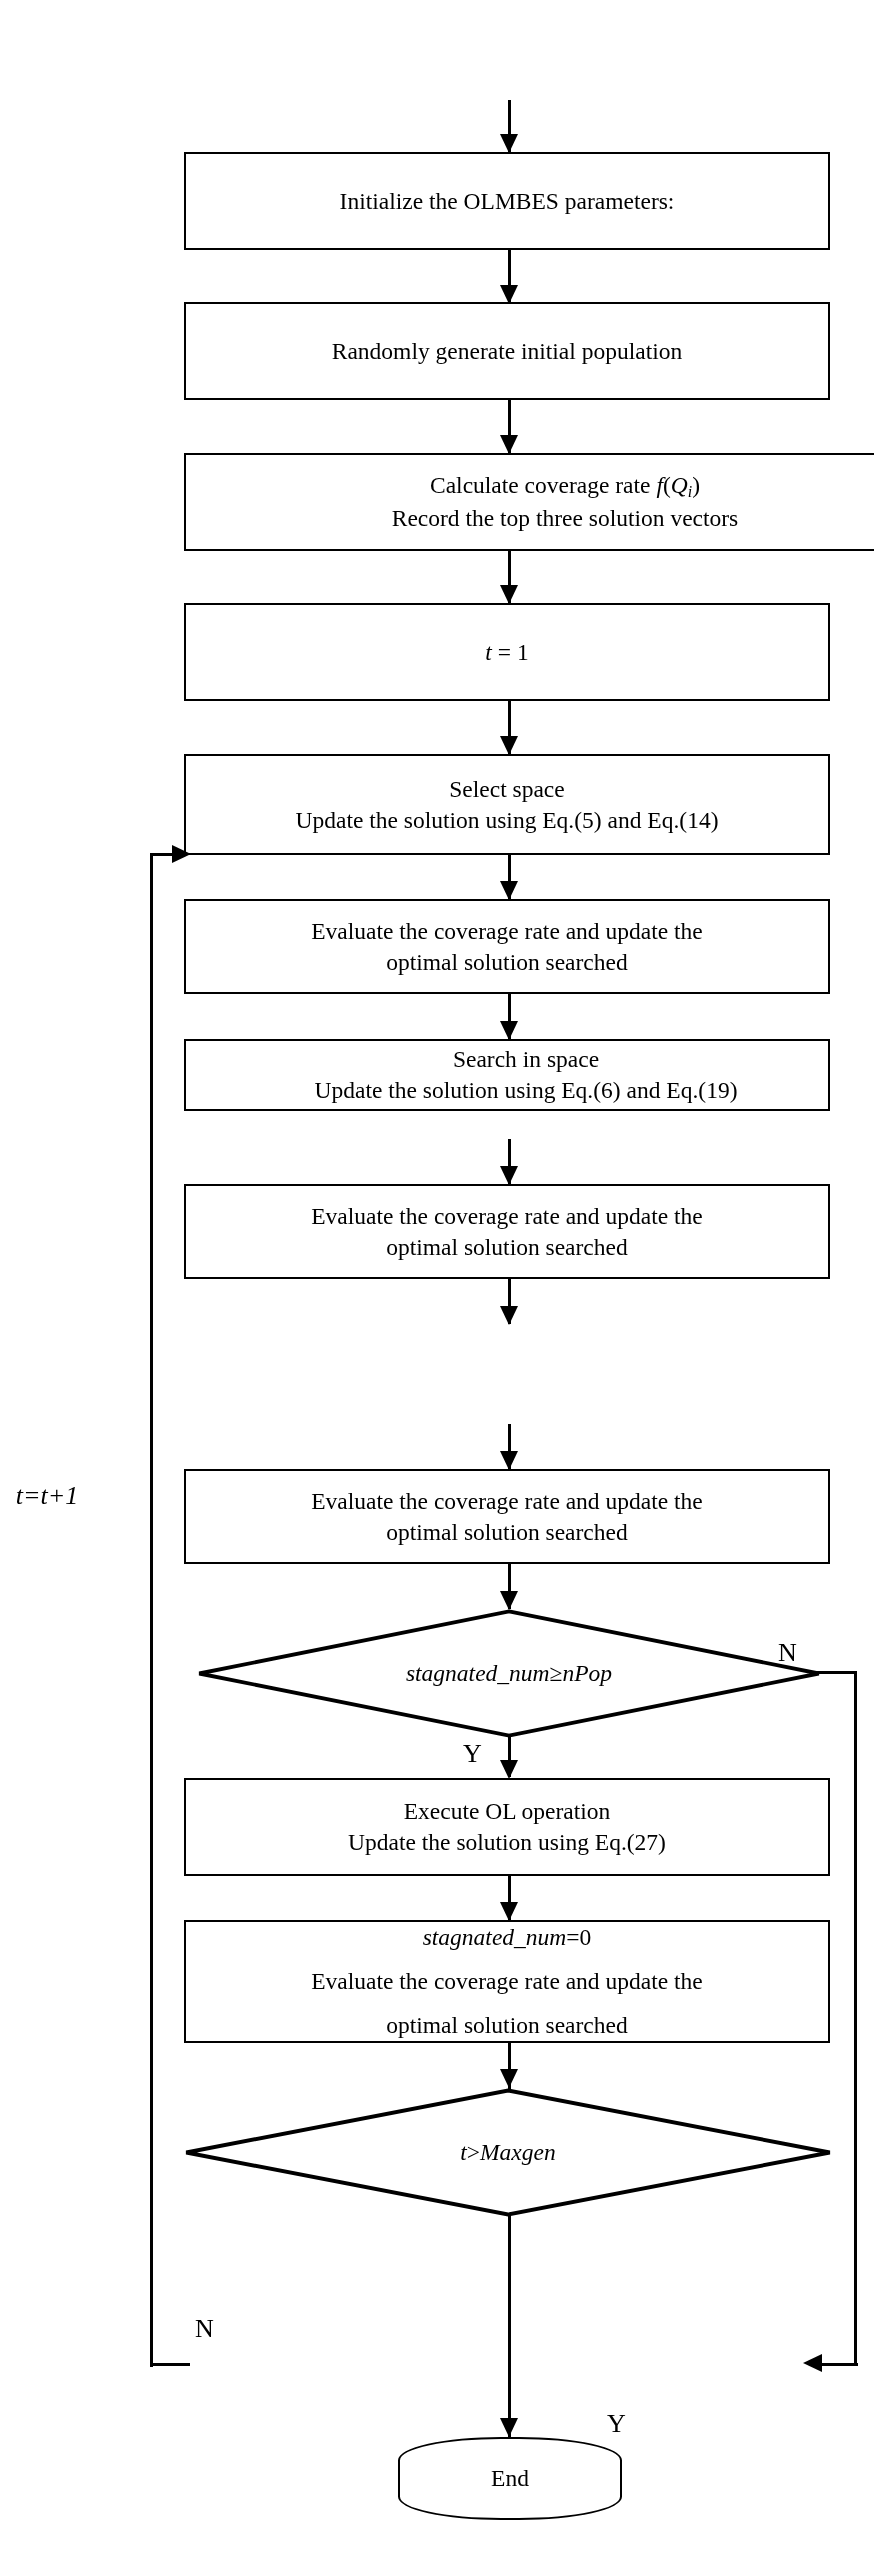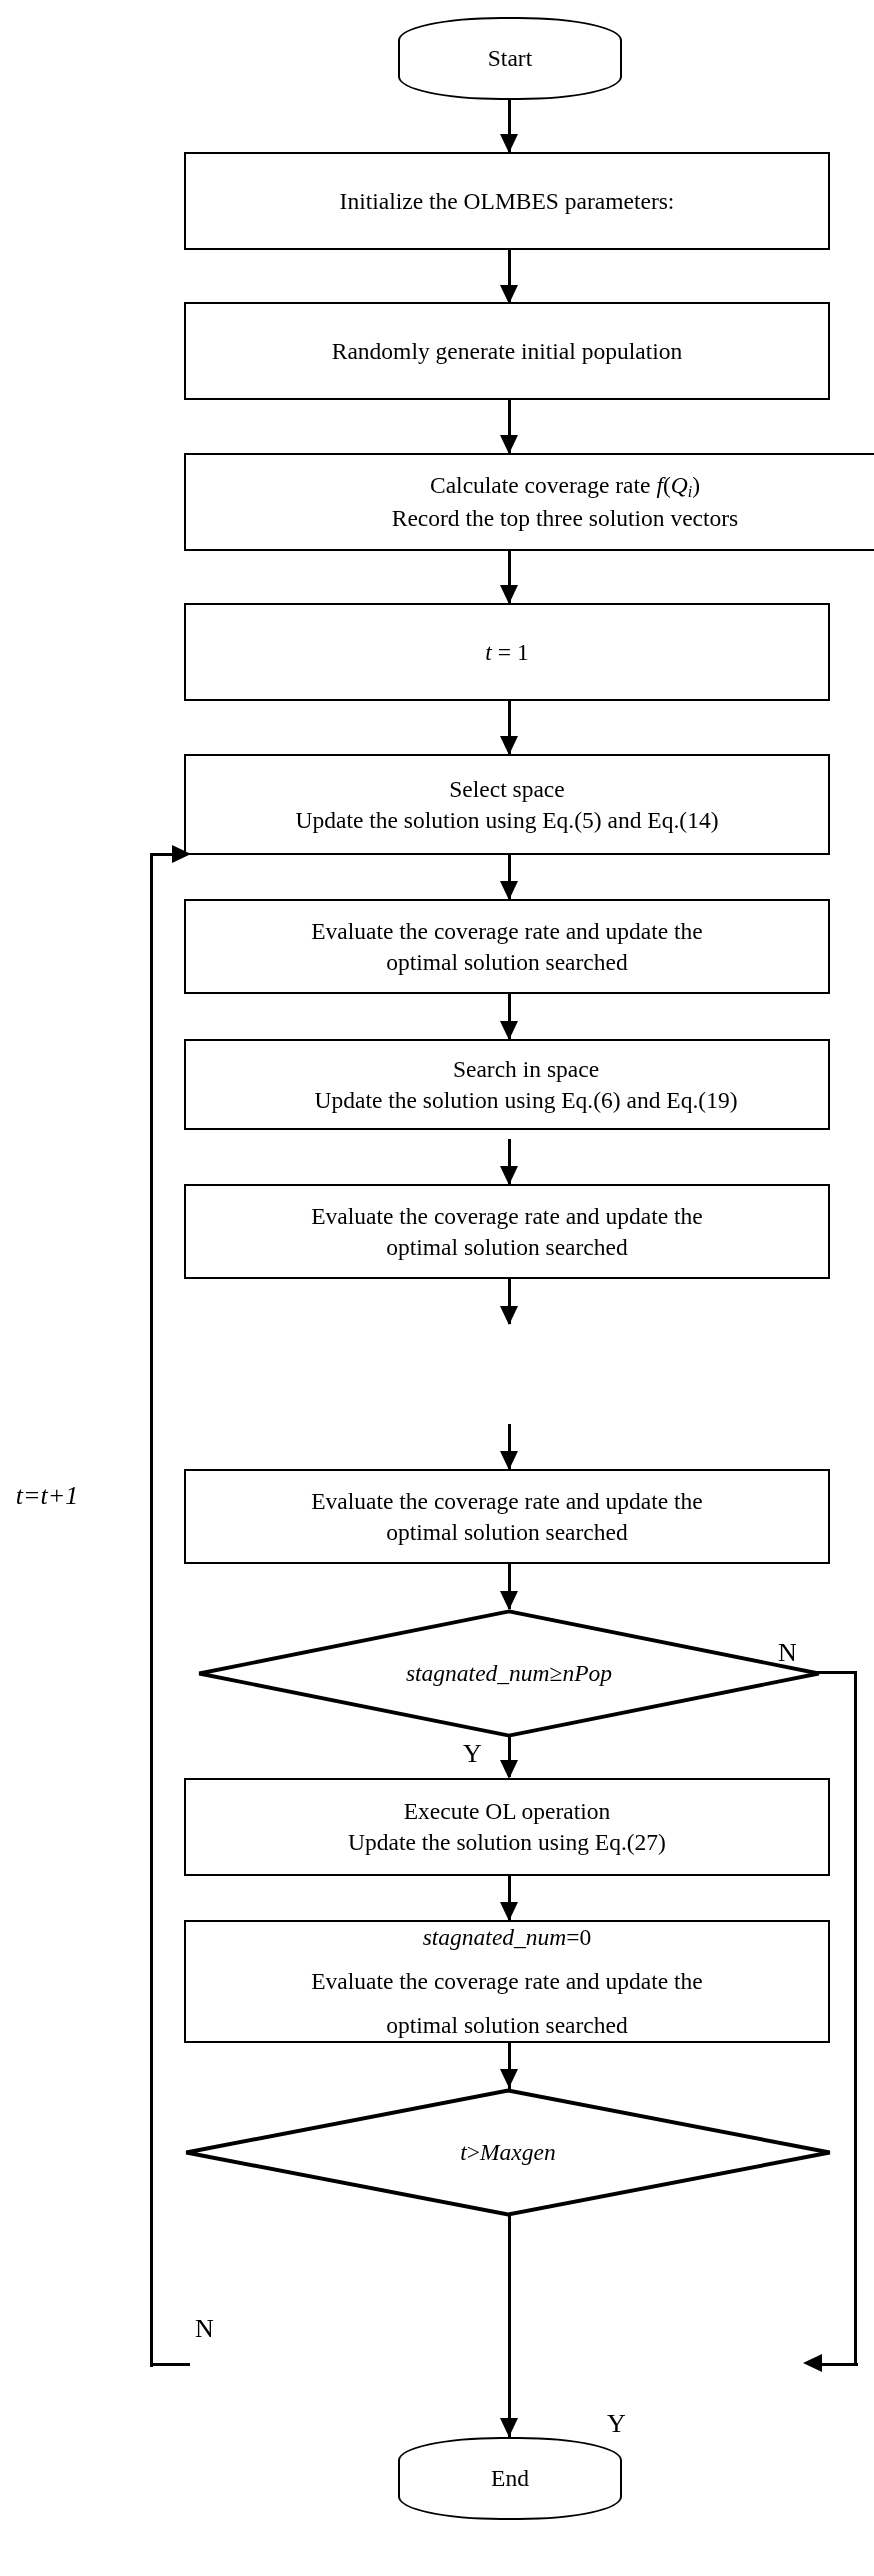--- a/index.html
+++ b/index.html
@@ -95,23 +95,20 @@
     color: #000;
   }
   .ital { font-style: italic; }
   .sub  { font-size: 0.68em; vertical-align: -0.28em; }
 </style>
 </head>
 <body>
 
 <div id="page">
 
-  <div class="node term" style="left:398px; top:17px; width:224px; height:83px;">
-    <span class="ln">Start</span>
-  </div>
 
   <div class="vline" style="left:508px; top:100px; height:53px;"></div>
   <div class="arrowdown" style="left:500px; top:134px;"></div>
 
   <div class="node proc" style="left:184px; top:152px; width:646px; height:98px;">
     <span class="ln">Initialize the OLMBES parameters:</span>
   </div>
 
   <div class="vline" style="left:508px; top:250px; height:53px;"></div>
   <div class="arrowdown" style="left:500px; top:285px;"></div>
@@ -151,21 +148,21 @@
   <div class="arrowdown" style="left:500px; top:881px;"></div>
 
   <div class="node proc" style="left:184px; top:899px; width:646px; height:95px;">
     <span class="ln">Evaluate the coverage rate and update the</span>
     <span class="ln">optimal solution searched</span>
   </div>
 
   <div class="vline" style="left:508px; top:994px; height:45px;"></div>
   <div class="arrowdown" style="left:500px; top:1021px;"></div>
 
-  <div class="node proc" style="left:184px; top:1039px; width:646px; height:91px;padding-left:38px;">
+  <div class="node proc" style="left:184px; top:1039px; width:646px; height:72px;padding-left:38px;">
     <span class="ln">Search in space</span>
     <span class="ln">Update the solution using Eq.(6) and Eq.(19)</span>
   </div>
 
   <div class="vline" style="left:508px; top:1139px; height:45px;"></div>
   <div class="arrowdown" style="left:500px; top:1166px;"></div>
 
   <div class="node proc" style="left:184px; top:1184px; width:646px; height:95px;">
     <span class="ln">Evaluate the coverage rate and update the</span>
     <span class="ln">optimal solution searched</span>

